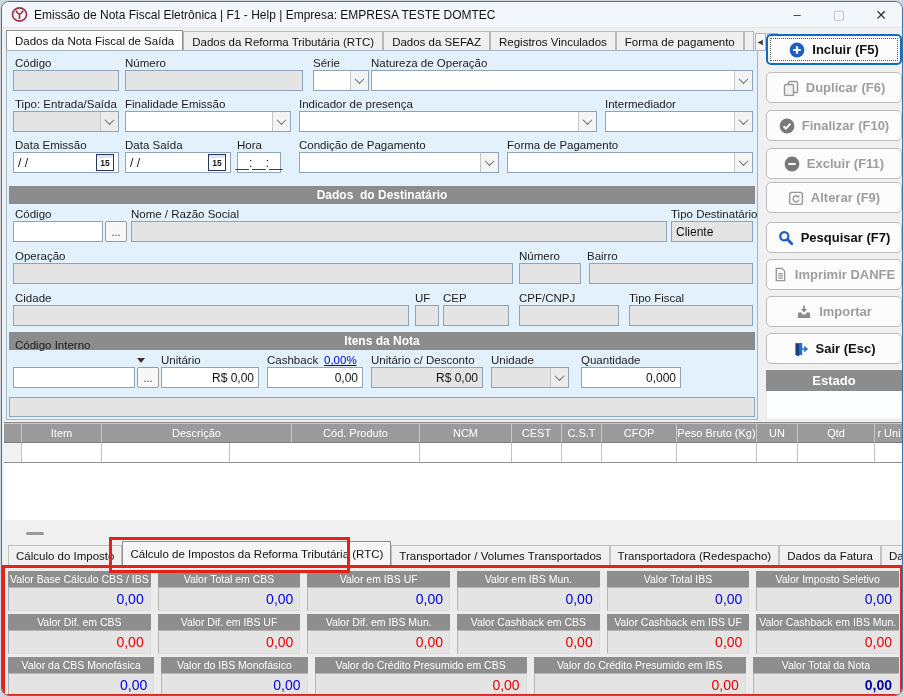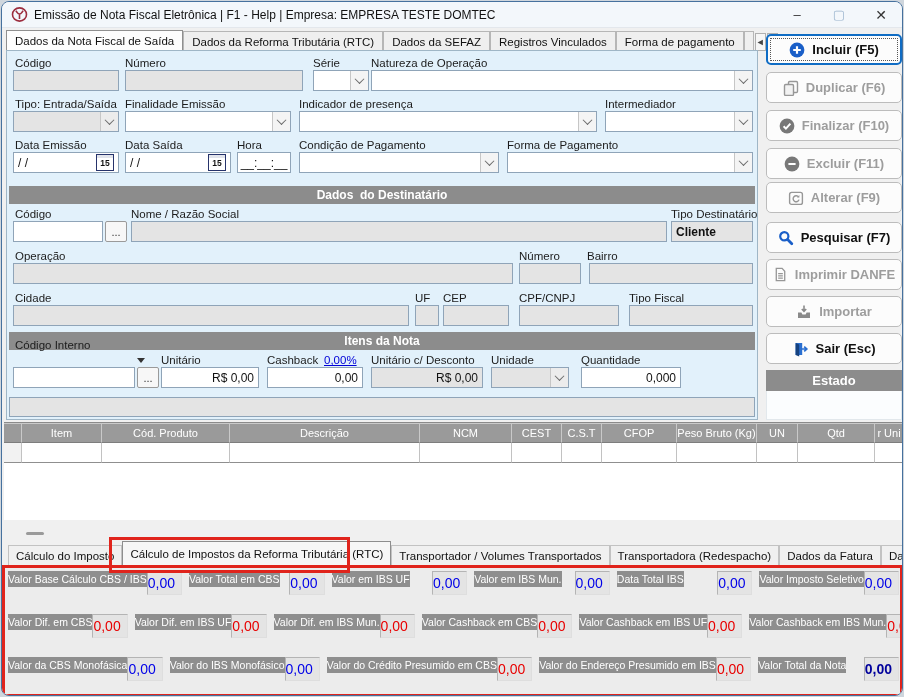--- a/index.html
+++ b/index.html
@@ -26,21 +26,21 @@
                 display:flex; align-items:center; justify-content:center; font-size:9px; color:#444; }
   
   .mainpanel { position:absolute; top:48px; left:4px; width:752px; height:370px;
                background:#e2f1fb; border:1px solid #9fb6c6; }
   .lbl { position:absolute; font-size:11.5px; color:#1c1c1c; white-space:nowrap; }
   .tb { position:absolute; height:21px; background:#fff; border:1px solid #8fa4b8; font-size:12px;
         color:#111; display:flex; align-items:center; padding:0 4px; }
   .tb.dis { background:#e4e4e4; }
   .tb.right { justify-content:flex-end; }
   .tb.center { justify-content:center; }
-  .tb.bold { font-weight:bold; }
+  .tb.bold { font-weight:normal; }
   .cmb { position:absolute; height:21px; background:#fff; border:1px solid #8fa4b8; display:flex; }
   .cmb.dis { background:#e4e4e4; }
   .dd { margin-left:auto; width:18px; height:100%; background:#f4f4f4; border-left:1px solid #c6c6c6;
         display:flex; align-items:center; justify-content:center; }
   .cmb.dis .dd { background:#ececec; }
   .chev { width:7px; height:7px; border-right:1.4px solid #6b6b6b; border-bottom:1.4px solid #6b6b6b;
           transform:rotate(45deg) translate(-1px,-1px); }
   .calbtn { margin-left:auto; width:18px; height:17px; border:1.5px solid #26336b; background:#fff;
             font-size:8.5px; font-weight:bold; color:#111; display:flex; align-items:center; justify-content:center;
             box-shadow:inset 0 3px 0 #26336b22; }
@@ -74,21 +74,21 @@
   .splitter { position:absolute; left:24px; top:530px; width:18px; height:3px; background:#9a9a9a; border-radius:2px; }
   
   .bottabs { position:absolute; top:539px; left:6px; height:25px; display:flex; align-items:flex-end; }
   .btab { height:21px; padding:0 7px; font-size:11.5px; color:#111; background:#f0f0f0;
           border:1px solid #c2c2c2; border-bottom:1px solid #9a9a9a; display:flex; align-items:center; white-space:nowrap; }
   .btab.active { height:25px; background:#f6f6f6; border:1px solid #8d8d8d; border-bottom:none; z-index:2; }
   .btab.trunc { width:52px; overflow:hidden; padding-right:0; }
   
   .summary { position:absolute; top:566px; left:2px; width:899px; height:128px; background:#ececec; }
   .srow { position:absolute; left:4px; right:4px; display:flex; gap:7px; }
-  .sbox { flex:1 1 0; display:flex; flex-direction:row;justify-content:space-between; }
+  .sbox { flex:1 1 0; display:flex; flex-direction:column; }
   .sbox .blbl { height:16px; background:#8e8e8e; color:#fff; font-size:10.5px; display:flex;
                 align-items:center; justify-content:center; white-space:nowrap; overflow:hidden; }
   .sbox .bval { height:24px; background:#e4e4e4; border:1px solid; border-color:#b4b4b4 #dedede #dedede #b4b4b4;
                 font-size:14px; display:flex; align-items:center; justify-content:flex-end; padding-right:6px; }
   .v-blue { color:#0000e8; }
   .v-red  { color:#e80000; }
   .v-navy { color:#00009c; font-weight:bold; }
   .w145 { flex:1.45 1 0; }
   
   .red-rect { position:absolute; border:3px solid #e0241c; pointer-events:none; z-index:60; }
@@ -174,21 +174,21 @@
     <span class="lbl" style="left:292px; top:88px">Condição de Pagamento</span>
     <span class="lbl" style="left:500px; top:88px">Forma de Pagamento</span>
     <div class="tb" style="left:6px; top:101px; width:106px">
       <span>/ /</span>
       <span class="calbtn">15</span>
     </div>
     <div class="tb" style="left:118px; top:101px; width:106px">
       <span>/ /</span>
       <span class="calbtn">15</span>
     </div>
-    <div class="tb center" style="left:230px; top:101px; width:54px">__:__:__</div>
+    <div class="tb center" style="left:230px; top:101px; width:44px">__:__:__</div>
     <div class="cmb" style="left:292px; top:101px; width:200px">
         <span class="dd">
           <span class="chev"></span>
         </span>
       </div>
     <div class="cmb" style="left:500px; top:101px; width:246px">
         <span class="dd">
           <span class="chev"></span>
         </span>
       </div>
@@ -310,22 +310,22 @@
       </svg>
     <span>Sair (Esc)</span>
   </div>
   <div class="estado-bar">Estado</div>
   <div class="estado-body"></div>
 
   <div class="grid">
     <div class="ghead">
       <div class="gh" style="width:18px"></div>
       <div class="gh" style="width:80px">Item</div>
+      <div class="gh" style="width:190px">Descrição</div>
       <div class="gh" style="width:128px">Cód. Produto</div>
-      <div class="gh" style="width:190px">Descrição</div>
       <div class="gh" style="width:92px">NCM</div>
       <div class="gh" style="width:50px">CEST</div>
       <div class="gh" style="width:40px">C.S.T</div>
       <div class="gh" style="width:75px">CFOP</div>
       <div class="gh" style="width:80px">Peso Bruto (Kg)</div>
       <div class="gh" style="width:41px">UN</div>
       <div class="gh" style="width:77px">Qtd</div>
       <div class="gh" style="width:28px; border-right:none">r Uni</div>
     </div>
     <div class="grow">
@@ -368,21 +368,21 @@
         </div>
       <div class="sbox">
           <div class="blbl">Valor em IBS UF</div>
           <div class="bval v-blue">0,00</div>
         </div>
       <div class="sbox">
           <div class="blbl">Valor em IBS Mun.</div>
           <div class="bval v-blue">0,00</div>
         </div>
       <div class="sbox">
-          <div class="blbl">Data Total IBS</div>
+          <div class="blbl">Valor Total IBS</div>
           <div class="bval v-blue">0,00</div>
         </div>
       <div class="sbox">
           <div class="blbl">Valor Imposto Seletivo</div>
           <div class="bval v-blue">0,00</div>
         </div>
     </div>
     <div class="srow" style="top:46px">
       <div class="sbox">
           <div class="blbl">Valor Dif. em CBS</div>
@@ -416,21 +416,21 @@
         </div>
       <div class="sbox">
           <div class="blbl">Valor do IBS Monofásico</div>
           <div class="bval v-blue">0,00</div>
         </div>
       <div class="sbox w145">
           <div class="blbl">Valor do Crédito Presumido em CBS</div>
           <div class="bval v-red">0,00</div>
         </div>
       <div class="sbox w145">
-          <div class="blbl">Valor do Endereço Presumido em IBS</div>
+          <div class="blbl">Valor do Crédito Presumido em IBS</div>
           <div class="bval v-red">0,00</div>
         </div>
       <div class="sbox">
           <div class="blbl">Valor Total da Nota</div>
           <div class="bval v-navy">0,00</div>
         </div>
     </div>
   </div>
 
   <div class="red-rect red-tab"></div>

